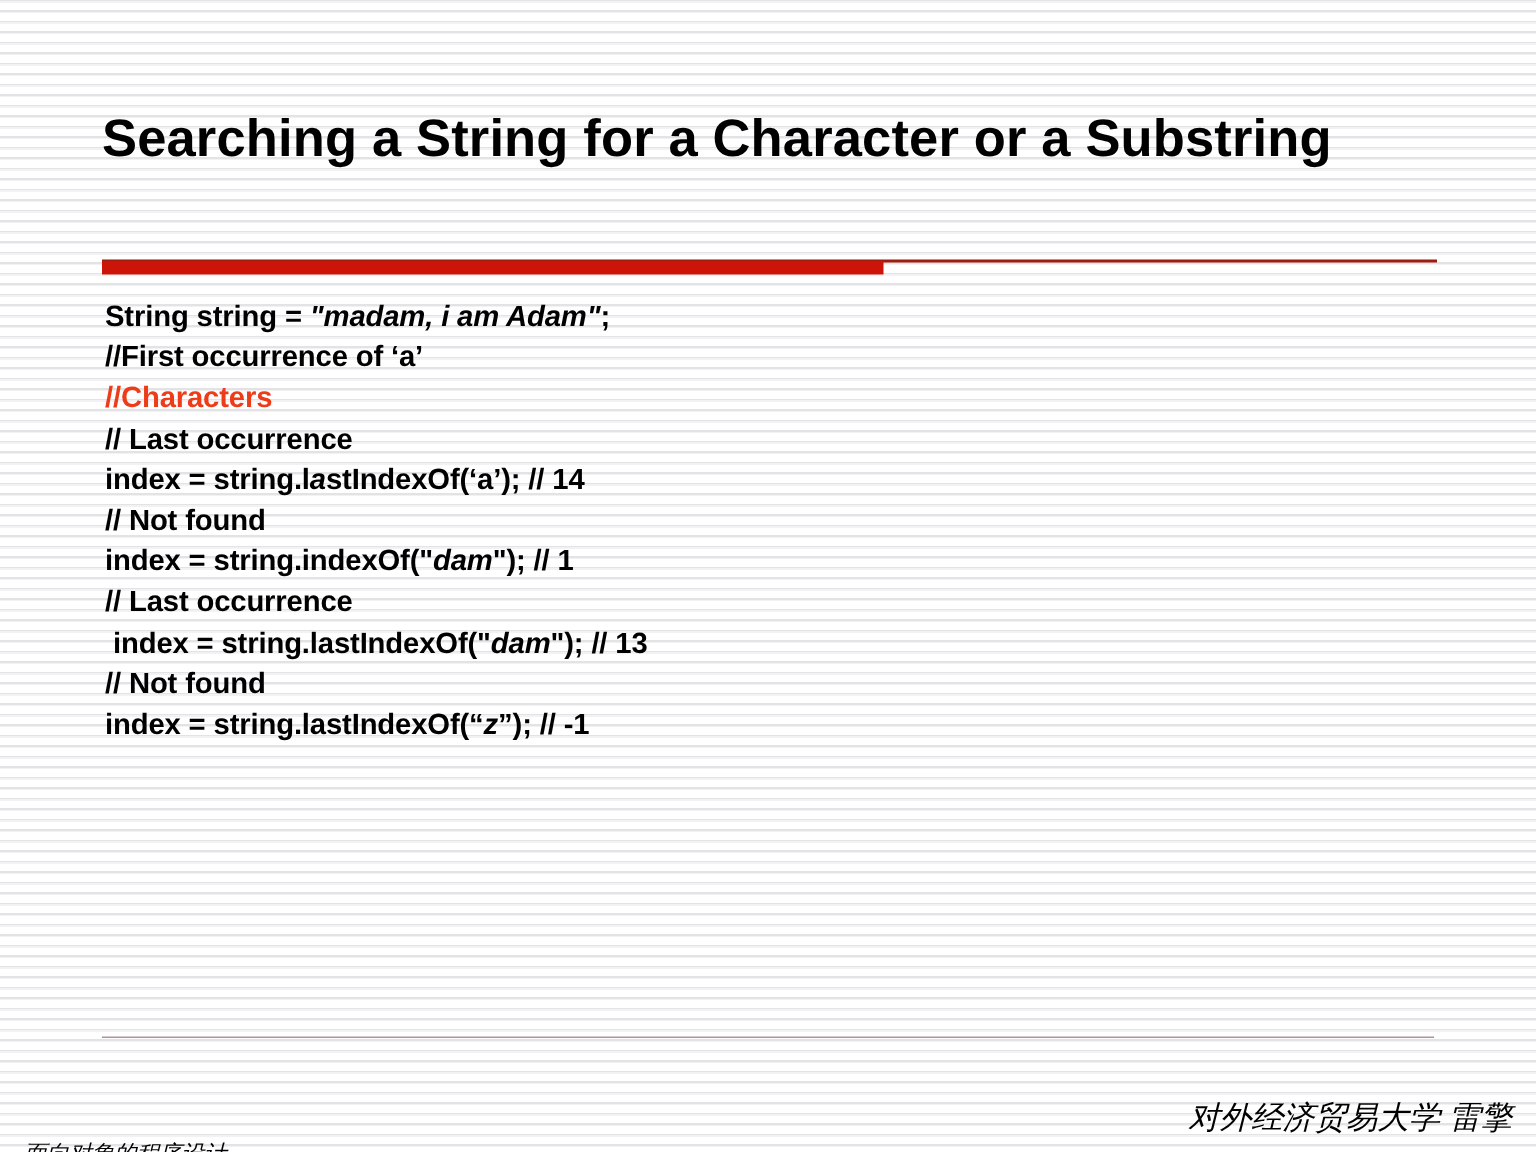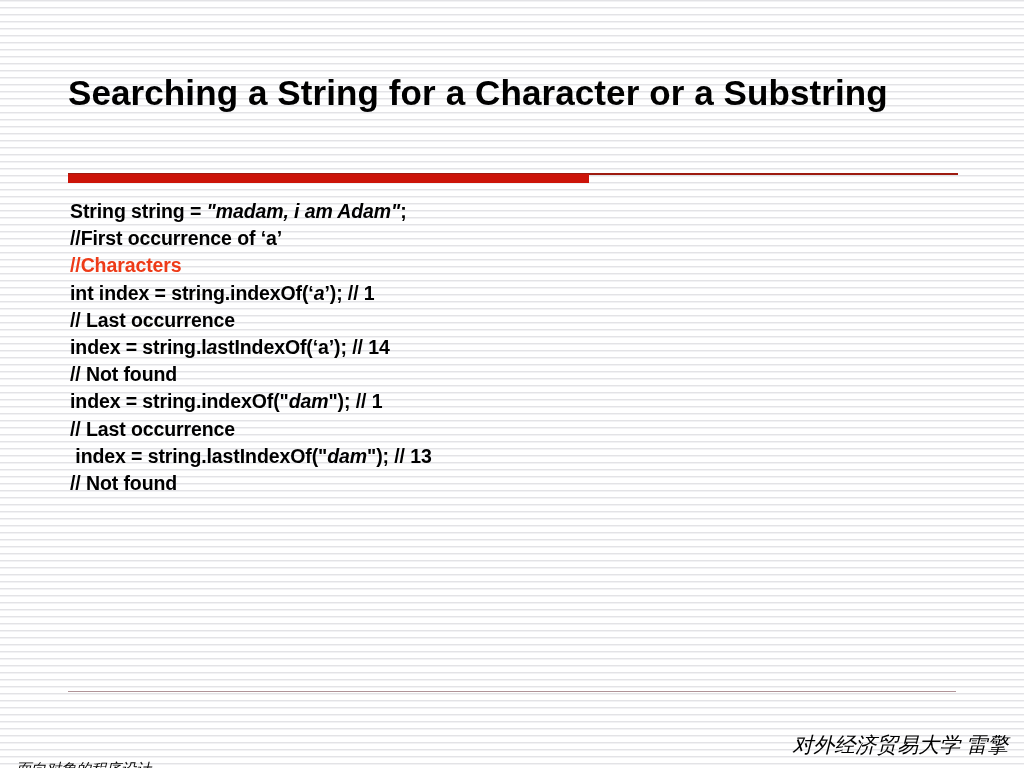--- a/index.html
+++ b/index.html
@@ -143,28 +143,28 @@
 
     <div class="title">Searching a String for a Character or a Substring</div>
 
     <div class="rule-thin"></div>
     <div class="rule-thick"></div>
 
     <div class="body-block">
         <div class="code-line">String string = <em>"madam, i am Adam"</em>;</div>
         <div class="code-line">//First occurrence of ‘a’</div>
         <div class="code-line accent">//Characters</div>
-        <div class="code-line">int index = string.indexOf(‘<em>a</em>’); // 1</div>
         <div class="code-line">// Last occurrence</div>
         <div class="code-line">index = string.l<em>a</em>stIndexOf(‘a’); // 14</div>
         <div class="code-line">// Not found</div>
         <div class="code-line">index = string.indexOf("<em>dam</em>"); // 1</div>
         <div class="code-line">// Last occurrence</div>
         <div class="code-line"> index = string.lastIndexOf("<em>dam</em>"); // 13</div>
         <div class="code-line">// Not found</div>
+        <div class="code-line">index = string.lastIndexOf(“<em>z</em>”); // -1</div>
       </div>
 
     <div class="footer-rule"></div>
 
     <div class="footer-left">面向对象的程序设计</div>
 
     <div class="footer-right">对外经济贸易大学 雷擎</div>
 
   </div>
 </div>

